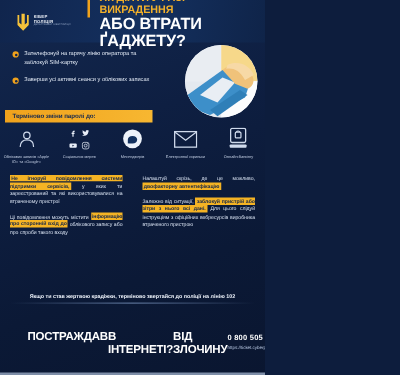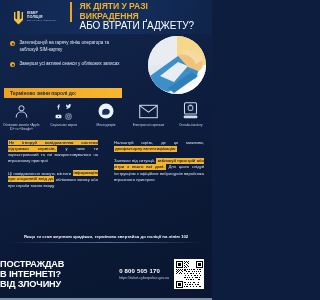--- a/index.html
+++ b/index.html
@@ -24,21 +24,21 @@
   .trident svg { width:11px; height:15px; display:block; }
   .logo-text { display:flex; flex-direction:column; line-height:1; }
   .logo-l1 { font-size:3.4px; font-weight:bold; letter-spacing:.2px; color:#e8edf5; }
   .logo-l2 { font-size:3.4px; font-weight:bold; letter-spacing:.2px; color:#e8edf5; margin-top:.5px;}
   .logo-l3 { font-size:1.9px; color:#8fa2c2; margin-top:1px; letter-spacing:.1px; }
 
   .title-bar { flex:1; display:flex; align-items:flex-start; gap:8px; padding-right:6px;}
   .title-rule { width:1.6px; height:20px; background:#f0a21c; flex:none; }
   .titles { display:flex; flex-direction:column; line-height:1.08; }
   .title-1 { font-size:8.6px; font-weight:bold; color:#f2b02a; letter-spacing:-.05px; }
-  .title-2 { font-size:10px; font-weight:normal; color:#ffffff; letter-spacing:-.1px; }
+  .title-2 { font-size:13px; font-weight:bold; color:#ffffff; letter-spacing:-.1px; }
 
   
   .top { position:relative; height:62px; }
   .bullets { position:absolute; left:10px; top:6px; width:112px; }
   .bullet { display:flex; gap:4px; margin-bottom:8px; }
   .dot { width:5.4px; height:5.4px; border-radius:50%; flex:none; margin-top:1px;
     background:#f0a21c; position:relative; }
   .dot:after { content:""; position:absolute; left:1.7px; top:1.7px; width:2px; height:2px;
     border-radius:50%; background:#12264d; }
   .bullet-txt { font-size:4.5px; line-height:1.45; color:#dfe7f3; }
@@ -79,21 +79,21 @@
     font-size:4.3px; font-weight:bold; color:#eef3fb; }
   .hr { position:absolute; top:242px; left:8px; width:196px; height:.6px;
     background:linear-gradient(90deg,rgba(120,150,200,0),rgba(150,180,225,.55),rgba(120,150,200,0)); }
 
   
   .footer { position:absolute; bottom:0; left:0; width:212px; height:52px;
     background:linear-gradient(110deg,#12274f 0%,#19386c 40%,#102murals 41%,#0d1f40 100%); }
   .footer-inner { position:absolute; inset:0;
     background:linear-gradient(110deg,#11designer 0,#132b56 0%,#1b3c74 45%,#0e2146 100%); display:flex;
     align-items:center; }
-  .f-head { display:flex; flex-direction:column; line-height:1.12; }
+  .f-head { padding-left:22px; display:flex; flex-direction:row; line-height:1.12; }
   .f-head span { font-size:9.2px; font-weight:bold; color:#ffffff; letter-spacing:-.15px; }
   .f-right { margin-left:auto; display:flex; align-items:center; gap:5px; padding-right:8px; }
   .f-contact { display:flex; flex-direction:column; align-items:flex-start; gap:2px; }
   .f-phone { font-size:6px; font-weight:bold; color:#ffffff; letter-spacing:.2px; }
   .f-url { font-size:3.6px; color:#b9c9e4; }
   .qr { width:30px; height:30px; background:#ffffff; padding:1.5px; }
   .qr svg { display:block; }
   .footer-strip { position:absolute; bottom:0; left:0; width:212px; height:2px;
     background:#7e8ea8; }
 </style>

